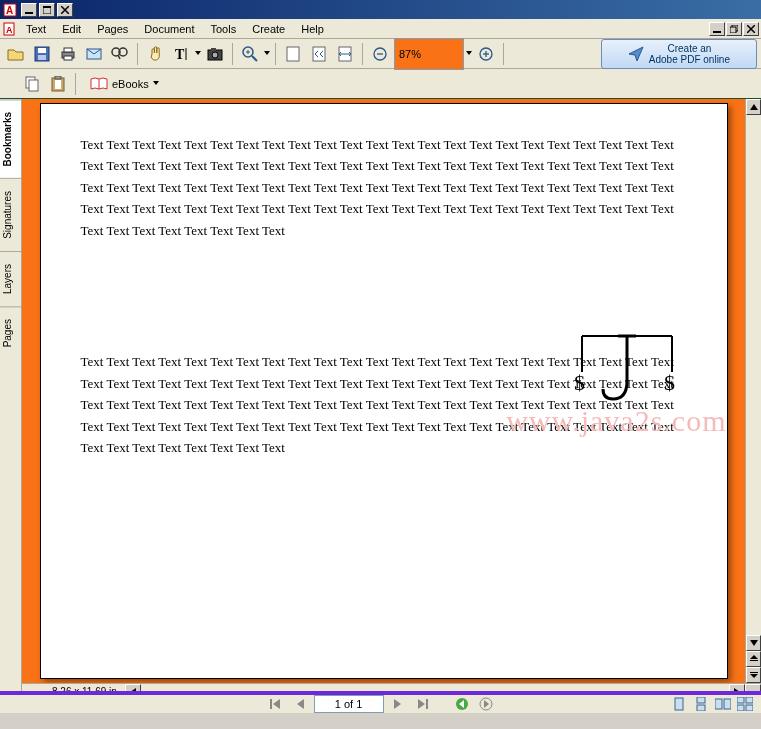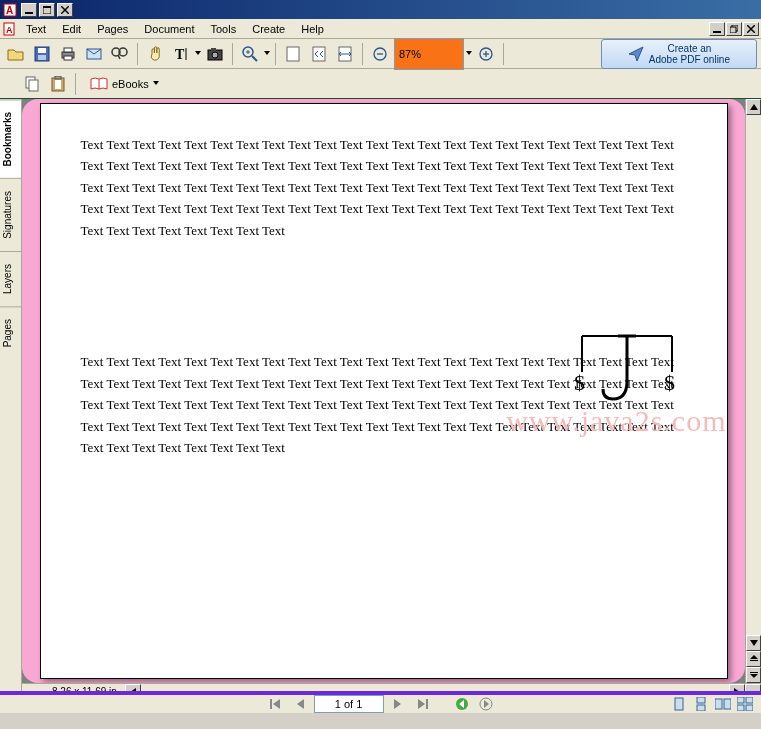--- a/index.html
+++ b/index.html
@@ -134,24 +134,23 @@
   transform: rotate(180deg);
   padding: 12px 2px;
   font-size: 10px;
   cursor: pointer;
   border-bottom: 1px solid #aca899;
   text-align: center;
 }
 .side-tab.active { background: #fff; font-weight: bold; }
 .doc-viewport {
   flex: 1;
-  background: #f9a8d4;
+  background: #f97316;
   position: relative;
   overflow: hidden;
-  border-radius: 16px;
 }
 .doc-page {
   background: white;
   border: 1px solid #000;
   box-shadow: 3px 3px 6px rgba(0,0,0,0.4);
   margin: 4px auto;
   width: 688px;
   height: 576px;
   padding: 30px 40px;
   font-family: "Times New Roman", serif;

